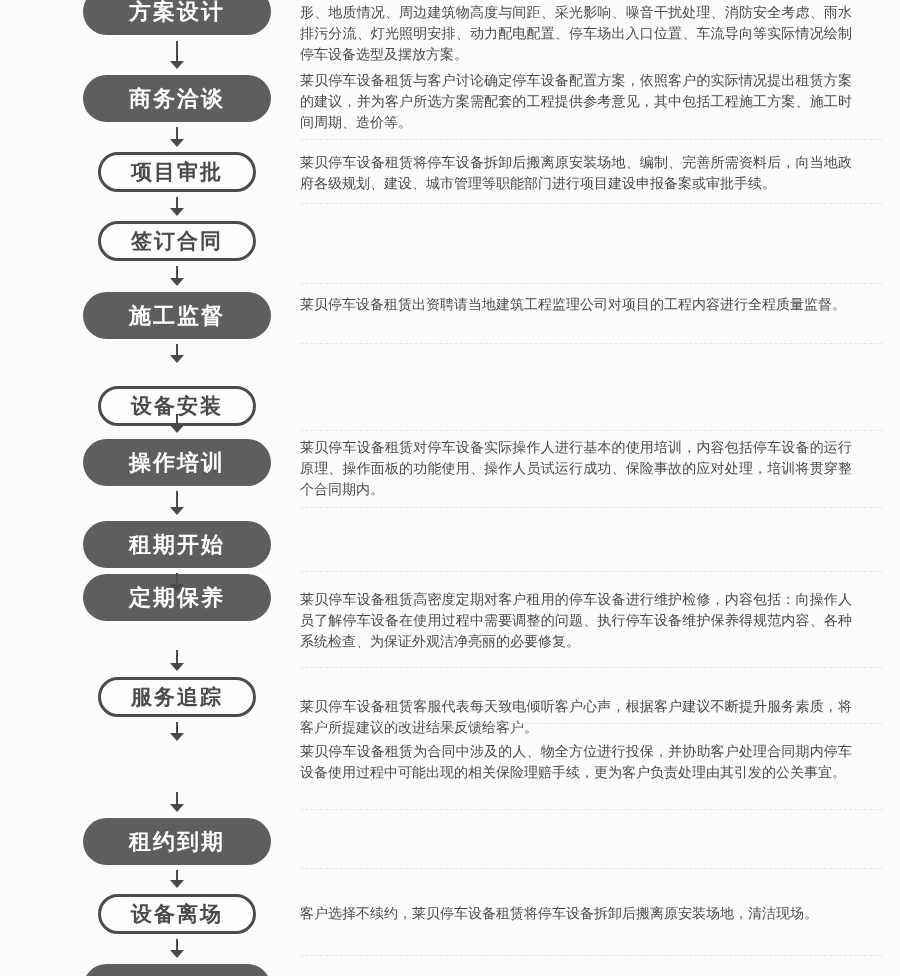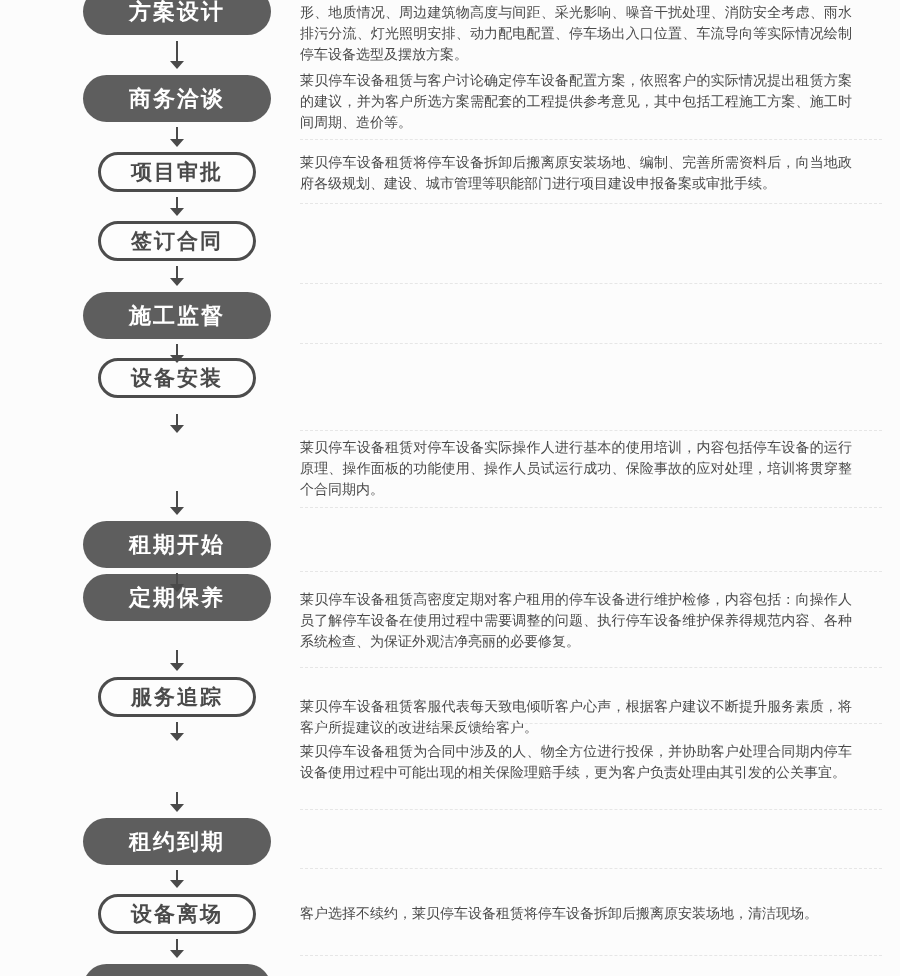--- a/index.html
+++ b/index.html
@@ -77,22 +77,25 @@
     </div>
   <div class="node outlined" style="top:152px">
       <span>项目审批</span>
     </div>
   <div class="node outlined" style="top:221px">
       <span>签订合同</span>
     </div>
   <div class="node filled" style="top:292px">
       <span>施工监督</span>
     </div>
-  <div class="node outlined" style="top:358px">
+  <div class="node outlined" style="top:386px">
       <span>设备安装</span>
+    </div>
+  <div class="node filled" style="top:439px">
+      <span>操作培训</span>
     </div>
   <div class="node filled" style="top:521px">
       <span>租期开始</span>
     </div>
   <div class="node filled" style="top:574px">
       <span>定期保养</span>
     </div>
   <div class="node outlined" style="top:677px">
       <span>服务追踪</span>
     </div>
@@ -155,20 +158,21 @@
       <span class="head"></span>
     </div>
   <div class="arrow" style="top:939px;height:19px">
       <span class="shaft"></span>
       <span class="head"></span>
     </div>
 
   <div class="desc" style="top:2px">形、地质情况、周边建筑物高度与间距、采光影响、噪音干扰处理、消防安全考虑、雨水排污分流、灯光照明安排、动力配电配置、停车场出入口位置、车流导向等实际情况绘制停车设备选型及摆放方案。</div>
   <div class="desc" style="top:70px">莱贝停车设备租赁与客户讨论确定停车设备配置方案，依照客户的实际情况提出租赁方案的建议，并为客户所选方案需配套的工程提供参考意见，其中包括工程施工方案、施工时间周期、造价等。</div>
   <div class="desc" style="top:152px">莱贝停车设备租赁将停车设备拆卸后搬离原安装场地、编制、完善所需资料后，向当地政府各级规划、建设、城市管理等职能部门进行项目建设申报备案或审批手续。</div>
+  <div class="desc" style="top:294px">莱贝停车设备租赁出资聘请当地建筑工程监理公司对项目的工程内容进行全程质量监督。</div>
   <div class="desc" style="top:437px">莱贝停车设备租赁对停车设备实际操作人进行基本的使用培训，内容包括停车设备的运行原理、操作面板的功能使用、操作人员试运行成功、保险事故的应对处理，培训将贯穿整个合同期内。</div>
   <div class="desc" style="top:589px">莱贝停车设备租赁高密度定期对客户租用的停车设备进行维护检修，内容包括：向操作人员了解停车设备在使用过程中需要调整的问题、执行停车设备维护保养得规范内容、各种系统检查、为保证外观洁净亮丽的必要修复。</div>
   <div class="desc" style="top:696px">莱贝停车设备租赁客服代表每天致电倾听客户心声，根据客户建议不断提升服务素质，将客户所提建议的改进结果反馈给客户。</div>
   <div class="desc" style="top:741px">莱贝停车设备租赁为合同中涉及的人、物全方位进行投保，并协助客户处理合同期内停车设备使用过程中可能出现的相关保险理赔手续，更为客户负责处理由其引发的公关事宜。</div>
   <div class="desc" style="top:903px">客户选择不续约，莱贝停车设备租赁将停车设备拆卸后搬离原安装场地，清洁现场。</div>
 
   <div class="divider" style="top:139px"></div>
   <div class="divider" style="top:203px"></div>
   <div class="divider" style="top:283px"></div>
   <div class="divider" style="top:343px"></div>

